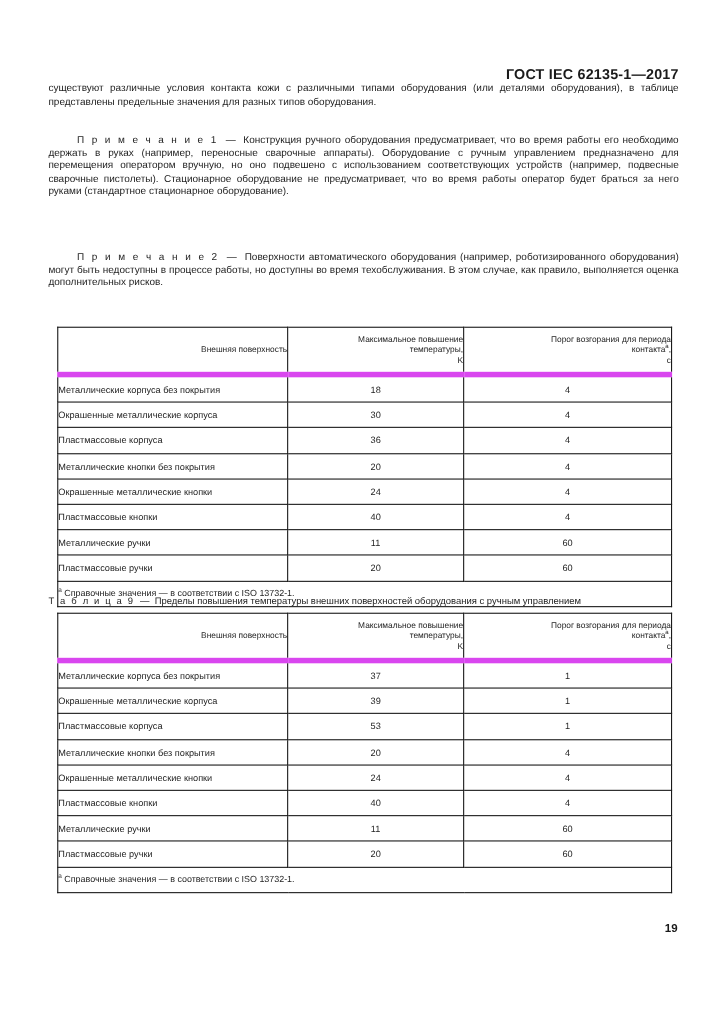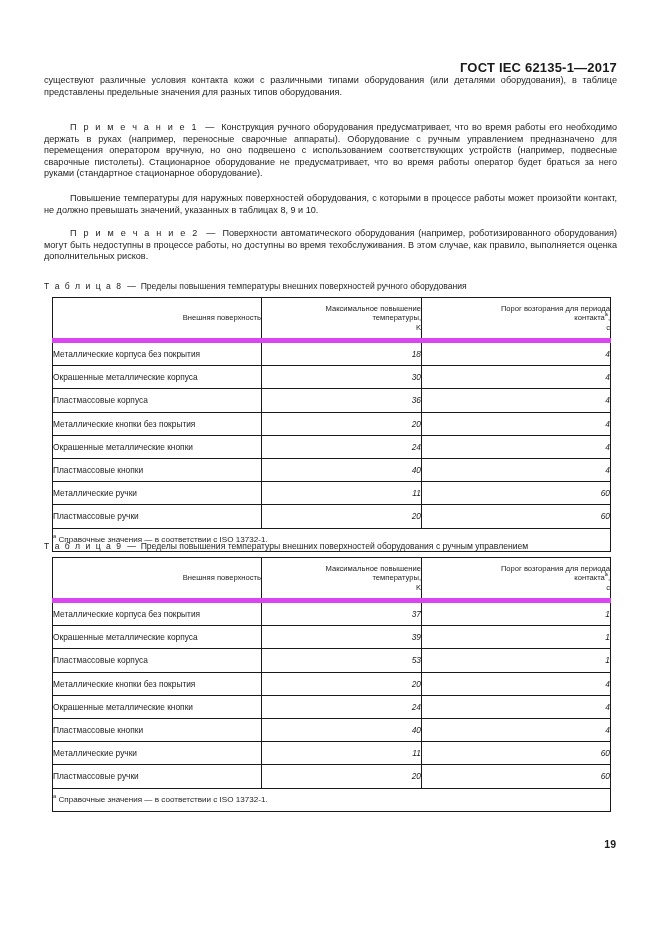--- a/index.html
+++ b/index.html
@@ -103,23 +103,22 @@
   }
   table.gost tbody tr:first-child td {
     border-top: 5px solid #d946ef;
   }
   td.c-name {
     text-align: left;
     padding-left: 7px;
     font-size: 8.35px;
   }
   td.c-num {
-    text-align: right;
+    text-align: center;
     font-size: 8.35px;
-    font-style: italic;
   }
   td.footnote {
     text-align: left;
     padding: 3px 0 4px 38px;
     font-size: 8.1px;
     height: auto;
     line-height: 11px;
   }
   sup {
     font-size: 0.72em;
@@ -144,31 +143,25 @@
     <div class="doc-header">ГОСТ IEC 62135-1—2017</div>
 
     <div class="body-block p1">
       <span>существуют различные условия контакта кожи с различными типами оборудования (или деталями обо­рудования), в таблице представлены предельные значения для разных типов оборудования.</span>
     </div>
 
     <div class="body-block p2">
       <span class="indent"></span><span class="note-label">П р и м е ч а н и е  1</span><span>&nbsp;&nbsp;<span>—</span>&nbsp;&nbsp;</span><span>Конструкция ручного оборудования предусматривает, что во время работы его не­обходимо держать в руках (например, переносные сварочные аппараты). Оборудование с ручным управлением предназначено для перемещения оператором вручную, но оно подвешено с использованием соответствующих устройств (например, подвесные сварочные пистолеты). Стационарное оборудование не предусматривает, что во время работы оператор будет браться за него руками (стандартное стационарное оборудование).</span>
     </div>
 
-    <div class="body-block p3">
-      <span class="indent"></span><span>Повышение температуры для наружных поверхностей оборудования, с которыми в процессе ра­боты может произойти контакт, не должно превышать значений, указанных в таблицах 8, 9 и 10.</span>
-    </div>
 
     <div class="body-block p4">
       <span class="indent"></span><span class="note-label">П р и м е ч а н и е  2</span><span>&nbsp;&nbsp;<span>—</span>&nbsp;&nbsp;</span><span>Поверхности автоматического оборудования (например, роботизированного обору­дования) могут быть недоступны в процессе работы, но доступны во время техобслуживания. В этом случае, как правило, выполняется оценка дополнительных рисков.</span>
     </div>
 
-    <div class="tbl-caption c8">
-      <span class="cap-lead">Т а б л и ц а  8</span><span>&nbsp;&nbsp;<span>—</span>&nbsp;&nbsp;</span><span>Пределы повышения температуры внешних поверхностей ручного оборудования</span>
-    </div>
 
     <table class="gost t8">
       <colgroup>
         <col style="width:209px">
         <col style="width:160px">
         <col style="width:189px">
       </colgroup>
       <thead>
         <tr>
           <th>Внешняя поверхность</th>

